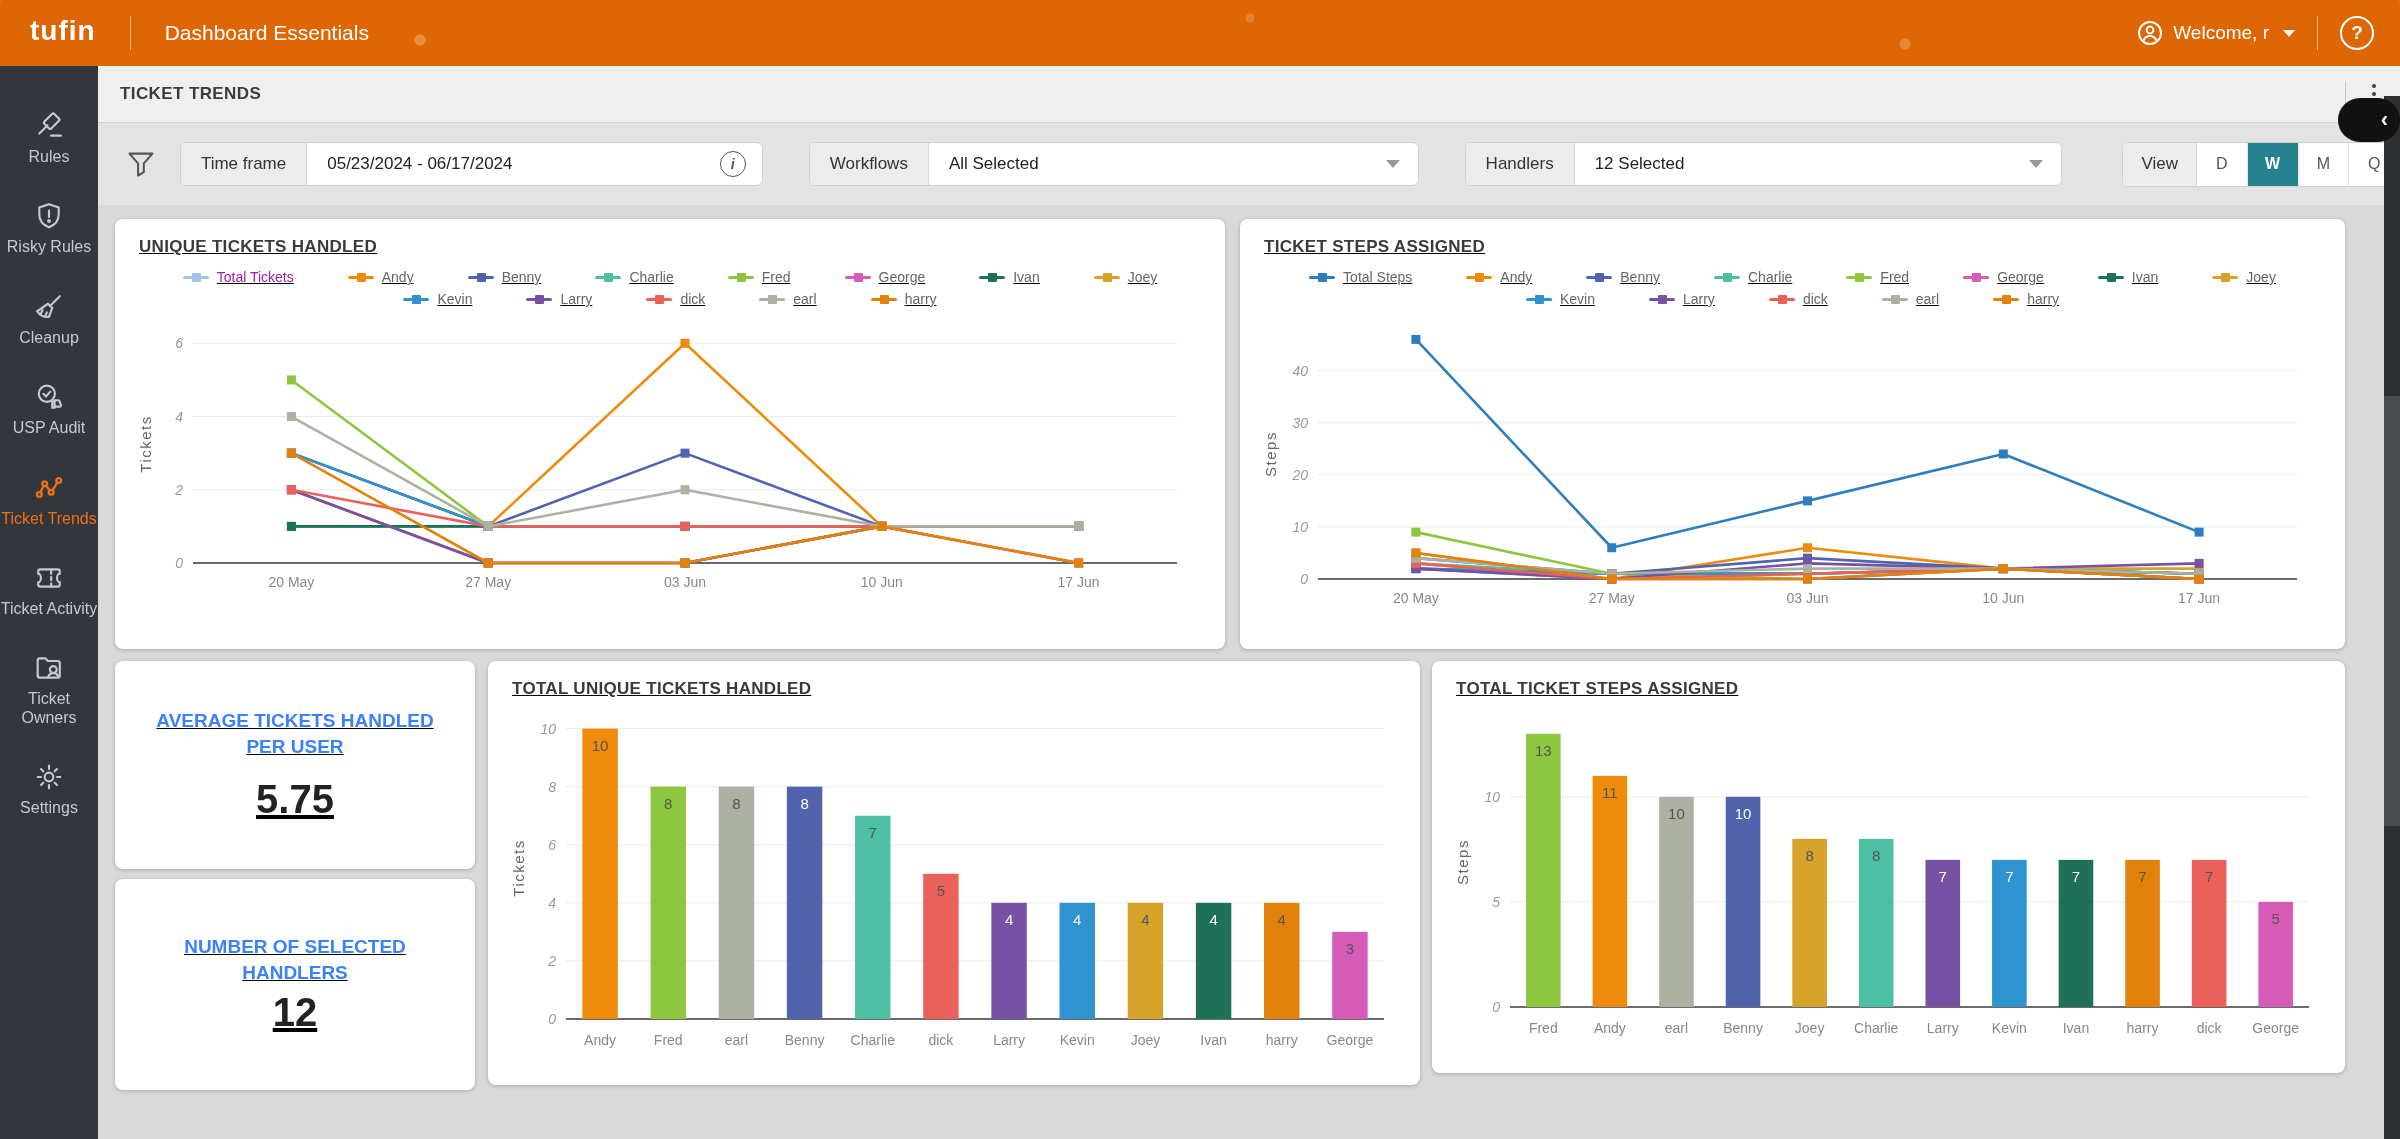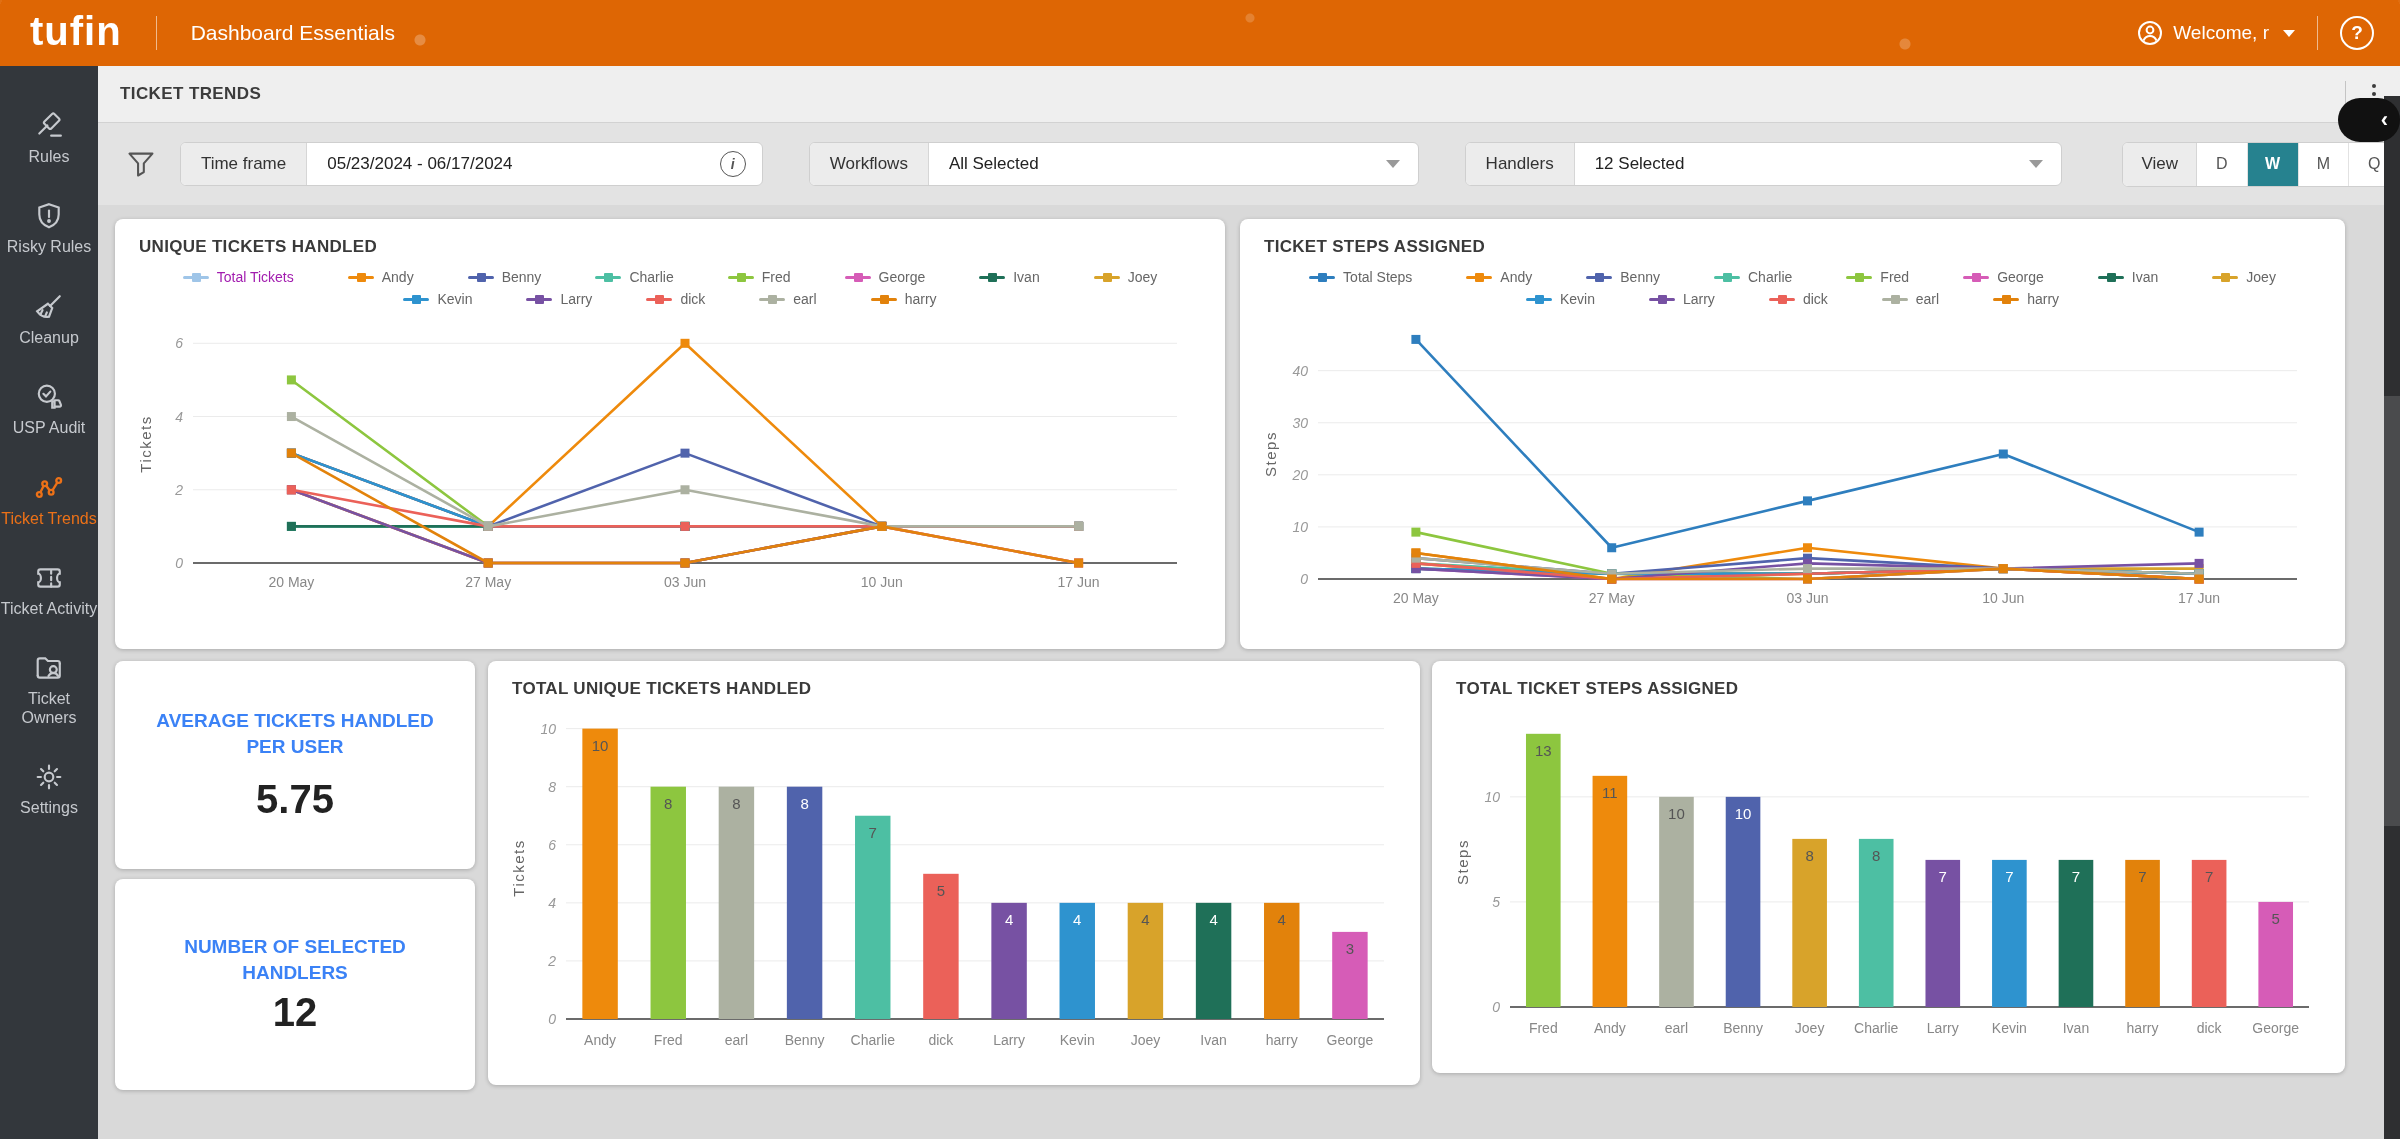--- a/index.html
+++ b/index.html
@@ -6,21 +6,21 @@
   #app{position:relative;width:2400px;height:1139px;background:#d9d9d9;overflow:hidden;}
 
   
   .topbar{position:absolute;left:0;top:0;width:2400px;height:66px;background:#de6604;display:flex;align-items:center;color:#fff;
     background-image:
       radial-gradient(circle at 420px 40px, rgba(255,255,255,.25) 0 5px, transparent 6px),
       radial-gradient(circle at 1250px 18px, rgba(255,255,255,.18) 0 4px, transparent 5px),
       radial-gradient(circle at 1905px 44px, rgba(255,255,255,.22) 0 5px, transparent 6px),
       linear-gradient(115deg, rgba(255,255,255,.06) 0 2px, transparent 2px 180px),
       linear-gradient(245deg, rgba(255,255,255,.05) 0 2px, transparent 2px 220px);}
-  .logo{font-size:40px;font-weight:800;letter-spacing:1px;margin:0 34px 4px 30px;}
+  .logo{font-size:28px;font-weight:800;letter-spacing:1px;margin:0 34px 4px 30px;}
   .topbar .vdiv{width:1px;height:34px;background:rgba(255,255,255,.55);}
   .app-title{font-size:21px;margin-left:34px;font-weight:400;}
   .topbar-right{margin-left:auto;display:flex;align-items:center;gap:22px;padding-right:26px;}
   .welcome{display:flex;align-items:center;gap:10px;font-size:19px;cursor:pointer;}
   .caret-down{width:0;height:0;border-left:6px solid transparent;border-right:6px solid transparent;border-top:7px solid #fff;margin-left:4px;}
   .help-circle{width:30px;height:30px;border:2.5px solid #fff;border-radius:50%;display:flex;align-items:center;justify-content:center;font-size:19px;font-weight:700;cursor:pointer;}
 
   
   .sidebar{position:absolute;left:0;top:66px;width:98px;height:1073px;background:#33373c;display:flex;flex-direction:column;align-items:center;padding-top:32px;box-sizing:border-box;gap:8px;}
   .side-item{width:98px;padding:14px 2px;display:flex;flex-direction:column;align-items:center;gap:8px;color:#c6c9ce;cursor:pointer;}
@@ -47,21 +47,21 @@
   .fctrl.handlers{width:600px;margin-right:60px;}
   .info-i{width:24px;height:24px;border:1.5px solid #555;border-radius:50%;display:flex;align-items:center;justify-content:center;font-size:14px;font-style:italic;font-weight:700;color:#555;align-self:center;margin-right:16px;}
   .dd-caret{width:0;height:0;border-left:7px solid transparent;border-right:7px solid transparent;border-top:8px solid #999;align-self:center;margin-right:18px;}
   .viewgrp{height:45px;display:flex;border:1px solid #cfcfcf;border-radius:6px;overflow:hidden;box-sizing:border-box;background:#fff;}
   .viewgrp .seg-label{background:#ececec;border-right:1px solid #d6d6d6;display:flex;align-items:center;padding:0 18px;font-size:17px;color:#333;}
   .seg-btn{width:50px;display:flex;align-items:center;justify-content:center;font-size:16px;color:#555;border-right:1px solid #e2e2e2;cursor:pointer;background:#fff;}
   .seg-btn:last-child{border-right:none;}
   .seg-btn.active{background:#26828f;color:#fff;font-weight:700;}
 
   
-  .panel{position:absolute;background:#fff;border-radius:8px;box-shadow:0 1px 4px rgba(0,0,0,.22);box-sizing:border-box;}
+  .panel{position:absolute;background:#fff;border-radius:8px;box-shadow:0 1px 4px rgba(0,0,0,.22);box-sizing:border-box;text-decoration:underline;}
   .panel h3{margin:18px 0 4px 24px;font-size:17px;font-weight:700;color:#3a3a3a;letter-spacing:.3px;}
   #panel-line1{left:115px;top:219px;width:1110px;height:430px;}
   #panel-line2{left:1240px;top:219px;width:1105px;height:430px;}
   #kpi1{left:115px;top:661px;width:360px;height:208px;display:flex;flex-direction:column;align-items:center;justify-content:center;gap:18px;padding:0 24px;}
   #kpi2{left:115px;top:879px;width:360px;height:211px;display:flex;flex-direction:column;align-items:center;justify-content:center;gap:4px;padding:0 16px;}
   .kpi-title{font-size:19px;font-weight:700;color:#3b82f6;text-align:center;line-height:1.35;}
   .kpi-value{font-size:40px;font-weight:700;color:#222;}
   #panel-bar1{left:488px;top:661px;width:932px;height:424px;}
   #panel-bar2{left:1432px;top:661px;width:913px;height:412px;}
 

